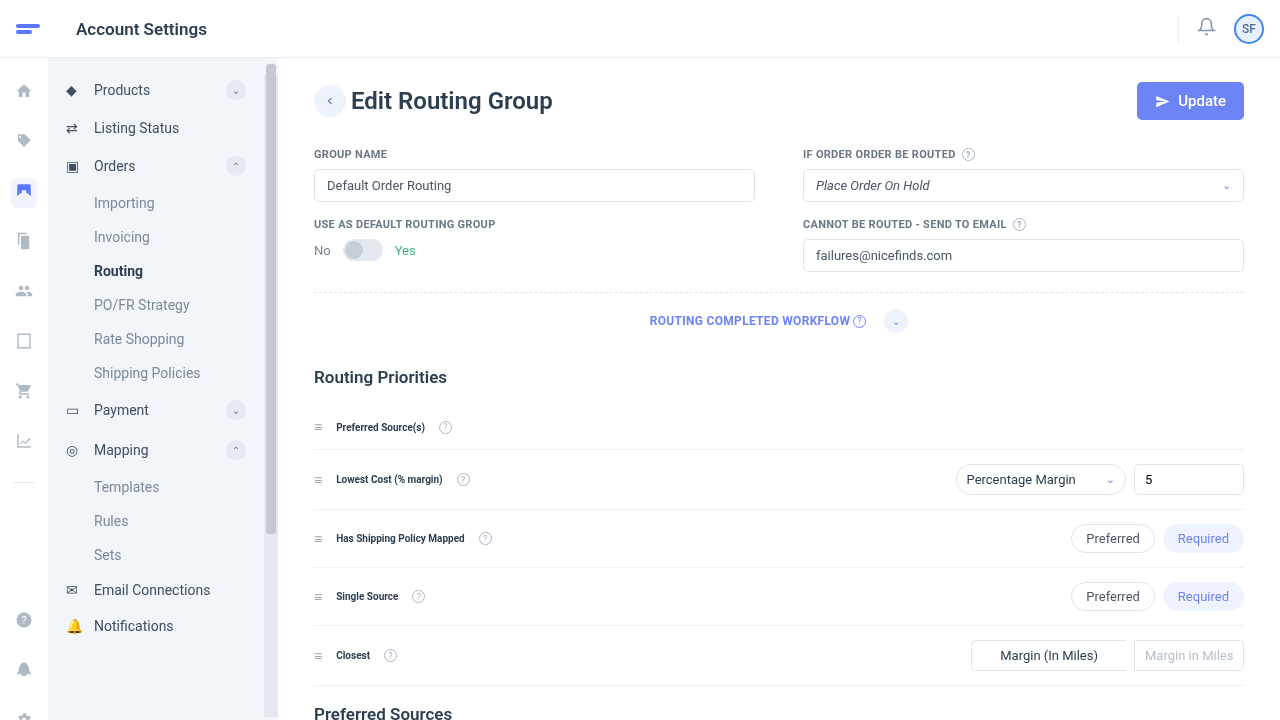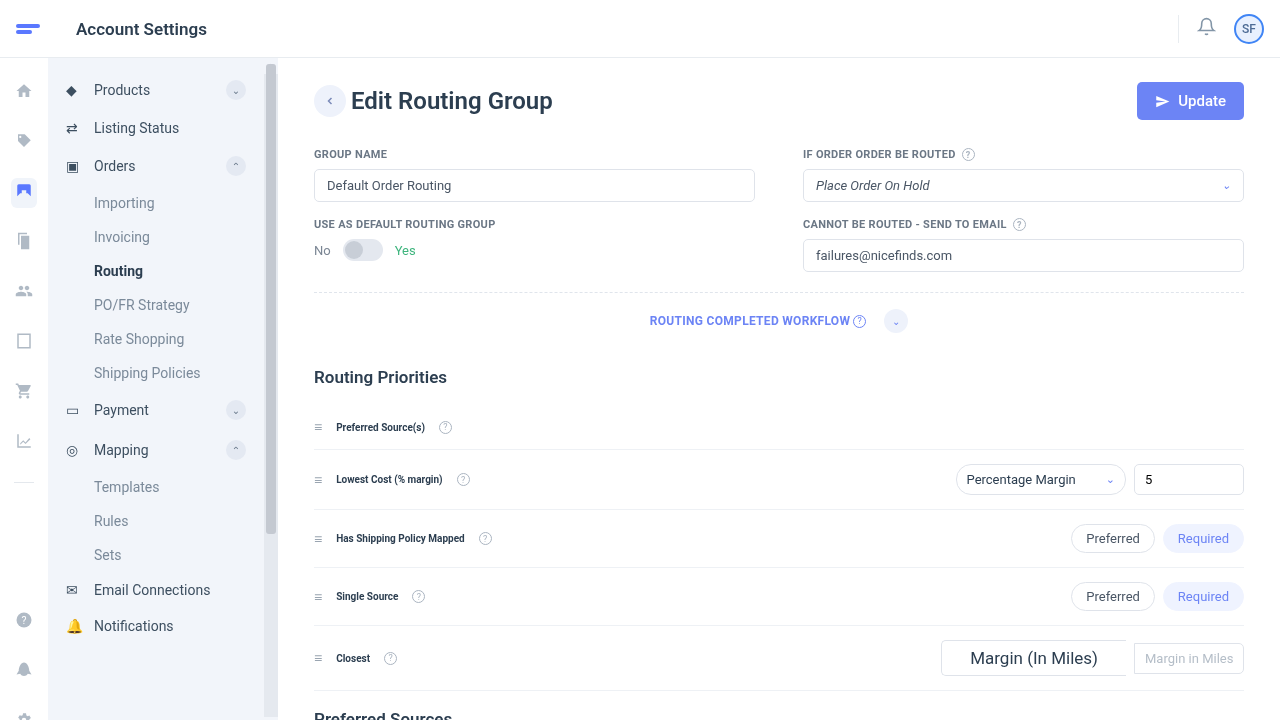--- a/index.html
+++ b/index.html
@@ -59,21 +59,21 @@
 
 .prio-row { display: flex; align-items: center; padding: 14px 0; border-bottom: 1px solid #eef1f5; gap: 14px; }
 .drag-h { color: #9aa5b1; cursor: grab; font-size: 14px; }
 .prio-label { font-size: 10px; font-weight: 700; color: #2c3e50; }
 .prio-right { margin-left: auto; display: flex; align-items: center; gap: 8px; }
 .pill { padding: 6px 14px; border-radius: 18px; font-size: 13px; border: 1px solid #dfe3ea; background: #fff; cursor: pointer; color: #4a5665; }
 .pill.active { background: #eff3ff; color: #6c84f5; border-color: #eff3ff; }
 .small-sel { padding: 7px 10px; border: 1px solid #dfe3ea; border-radius: 15px; font-size: 13px; display: flex; align-items: center; gap: 30px; cursor:pointer; background:#fff;}
 .small-inp { width: 110px; padding: 7px 10px; border: 1px solid #dfe3ea; border-radius: 5px; font-size: 13px; }
 .small-inp::placeholder { color: #b5bec8; }
-.margin-label { padding: 7px 28px; border: 1px solid #dfe3ea; border-right:none; border-radius: 5px 0 0 5px; font-size: 17px; background:#fff;}
+.margin-label { padding: 7px 28px; border: 1px solid #dfe3ea; border-right:none; border-radius: 5px 0 0 5px; font-size: 13px; background:#fff;}
 .margin-inp { border-radius: 0 5px 5px 0; }
 </style>
 </head>
 <body>
 
 <div class="topbar">
   <div class="logo">
     <div class="logo-bar" style="width:24px"></div>
     <div class="logo-bar" style="width:16px"></div>
   </div>

